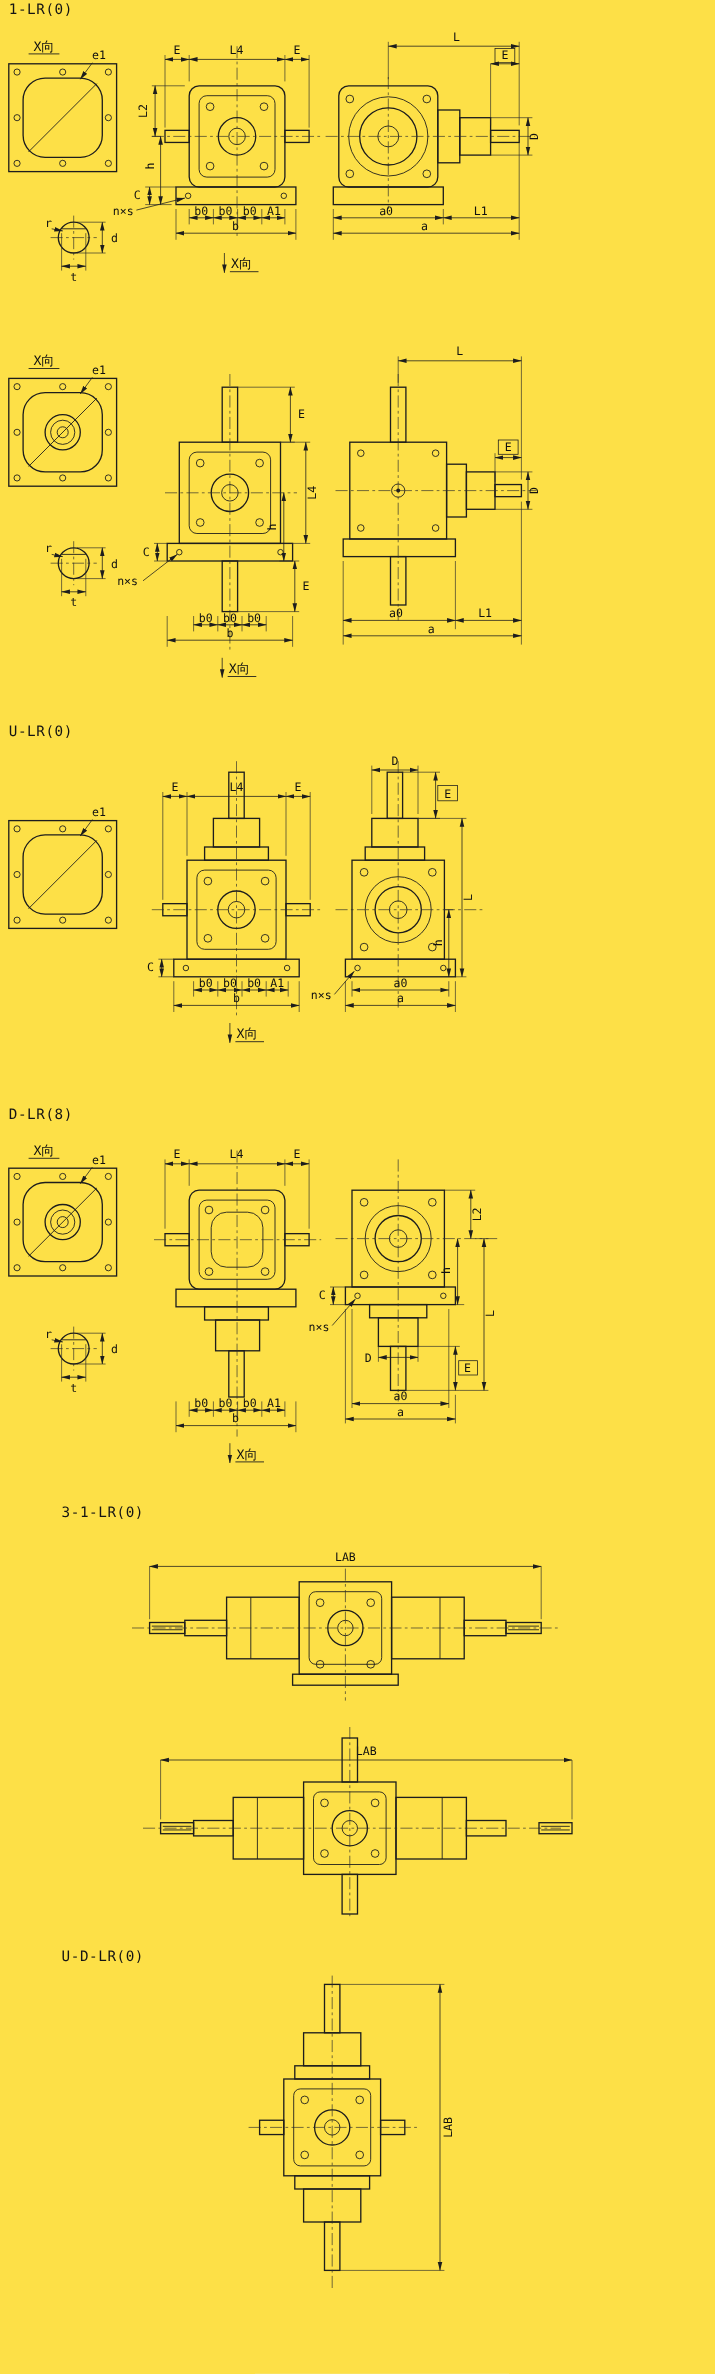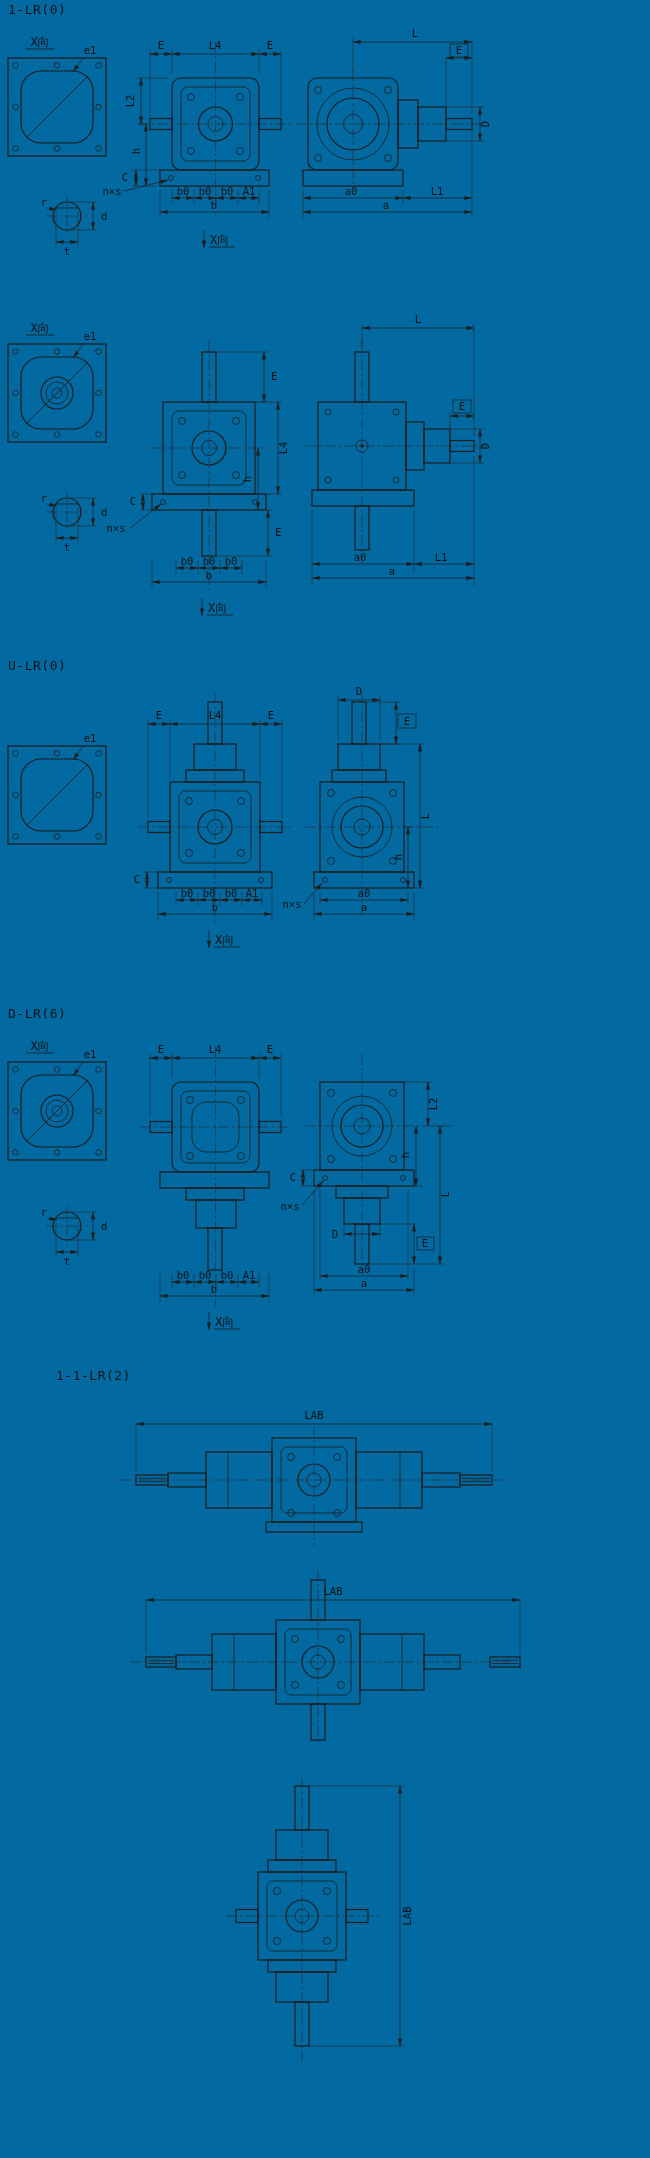--- a/index.html
+++ b/index.html
@@ -23,21 +23,21 @@
 <body>
 
 <svg width="0" height="0" style="position:absolute" aria-hidden="true">
   <defs>
     <marker id="arr" viewBox="0 0 10 6" refX="9.5" refY="3" markerWidth="8" markerHeight="5" orient="auto-start-reverse" markerUnits="userSpaceOnUse">
       <path d="M0,0.4 L10,3 L0,5.6 Z" fill="#1d1d1d"></path>
     </marker>
   </defs>
 </svg>
 
-<div id="canvas" style="background: #0369a1;">
+<div id="canvas" style="background: #fde047;">
 
   <div class="section" style="top:2px">
     <div class="sec-title">1-LR(0)</div>
     <svg width="650" height="278">
       <g>
         <text class="lbl big" x="40" y="26">X向</text>
         <line class="ln2" x1="26" y1="29" x2="54" y2="29"></line>
         <rect class="ln" x="8" y="38" width="98" height="98"></rect>
         <rect class="ln" x="21" y="51" width="72" height="72" rx="20"></rect>
         <line class="ln2" x1="26" y1="118" x2="88" y2="56"></line>
@@ -414,21 +414,21 @@
         <text class="lbl" x="364" y="221">a0</text>
         <line class="dim" x1="314" y1="238" x2="414" y2="238" marker-start="url(#arr)" marker-end="url(#arr)"></line>
         <text class="lbl" x="364" y="235">a</text>
         <text class="lbl" x="292" y="232">n×s</text>
         <line class="lead" x1="304" y1="228" x2="322" y2="207" marker-end="url(#arr)"></line>
       </g>
     </svg>
   </div>
 
   <div class="section" style="top:1006px">
-    <div class="sec-title">D-LR(6)</div>
+    <div class="sec-title">D-LR(8)</div>
     <svg width="650" height="334">
       <g>
         <text class="lbl big" x="40" y="26">X向</text>
         <line class="ln2" x1="26" y1="29" x2="54" y2="29"></line>
         <rect class="ln" x="8" y="38" width="98" height="98"></rect>
         <rect class="ln" x="21" y="51" width="72" height="72" rx="20"></rect>
         <line class="ln2" x1="26" y1="118" x2="88" y2="56"></line>
         <circle class="ln" cx="57" cy="87" r="16"></circle>
         <circle class="ln2" cx="57" cy="87" r="11"></circle>
           <circle class="ln2" cx="57" cy="87" r="5"></circle>
@@ -554,21 +554,21 @@
         <line class="ext" x1="414" y1="244" x2="414" y2="270"></line>
         <line class="dim" x1="320" y1="252" x2="408" y2="252" marker-start="url(#arr)" marker-end="url(#arr)"></line>
         <text class="lbl" x="364" y="249">a0</text>
         <line class="dim" x1="314" y1="266" x2="414" y2="266" marker-start="url(#arr)" marker-end="url(#arr)"></line>
         <text class="lbl" x="364" y="263">a</text>
       </g>
     </svg>
   </div>
 
   <div class="section" style="top:1368px">
-    <div class="sec-title indent">1-1-LR(2)</div>
+    <div class="sec-title indent">3-1-LR(0)</div>
     <svg width="650" height="168">
       <g>
         <line class="ext" x1="136" y1="38" x2="136" y2="86"></line>
         <line class="ext" x1="492" y1="38" x2="492" y2="86"></line>
         <line class="dim" x1="136" y1="38" x2="492" y2="38" marker-start="url(#arr)" marker-end="url(#arr)"></line>
         <text class="lbl" x="314" y="33">LAB</text>
         <rect class="ln" x="136" y="89" width="32" height="10"></rect>
         <line class="ln2" x1="138" y1="92.3" x2="166" y2="92.3"></line>
           <line class="ln2" x1="138" y1="95.6" x2="166" y2="95.6"></line>
         <rect class="ln" x="168" y="87" width="38" height="14"></rect>
@@ -624,20 +624,21 @@
         <rect class="ln" x="490" y="95" width="30" height="10"></rect>
         <line class="ln2" x1="492" y1="98.3" x2="518" y2="98.3"></line>
           <line class="ln2" x1="492" y1="101.6" x2="518" y2="101.6"></line>
         <line class="cl" x1="130" y1="100" x2="510" y2="100"></line>
         <line class="cl" x1="318" y1="8" x2="318" y2="180"></line>
       </g>
     </svg>
   </div>
 
   <div class="section" style="top:1772px">
+    <div class="sec-title indent">U-D-LR(0)</div>
     <svg width="650" height="354">
       <g>
         <rect class="ln" x="295" y="14" width="14" height="44"></rect>
         <rect class="ln" x="276" y="58" width="52" height="30"></rect>
         <rect class="ln" x="268" y="88" width="68" height="12"></rect>
         <rect class="ln" x="258" y="100" width="88" height="88"></rect>
         <rect class="ln2" x="267" y="109" width="70" height="70" rx="6"></rect>
         <circle class="ln2" cx="277" cy="119" r="3.5"></circle>
           <circle class="ln2" cx="327" cy="119" r="3.5"></circle>
         <circle class="ln2" cx="277" cy="169" r="3.5"></circle>

